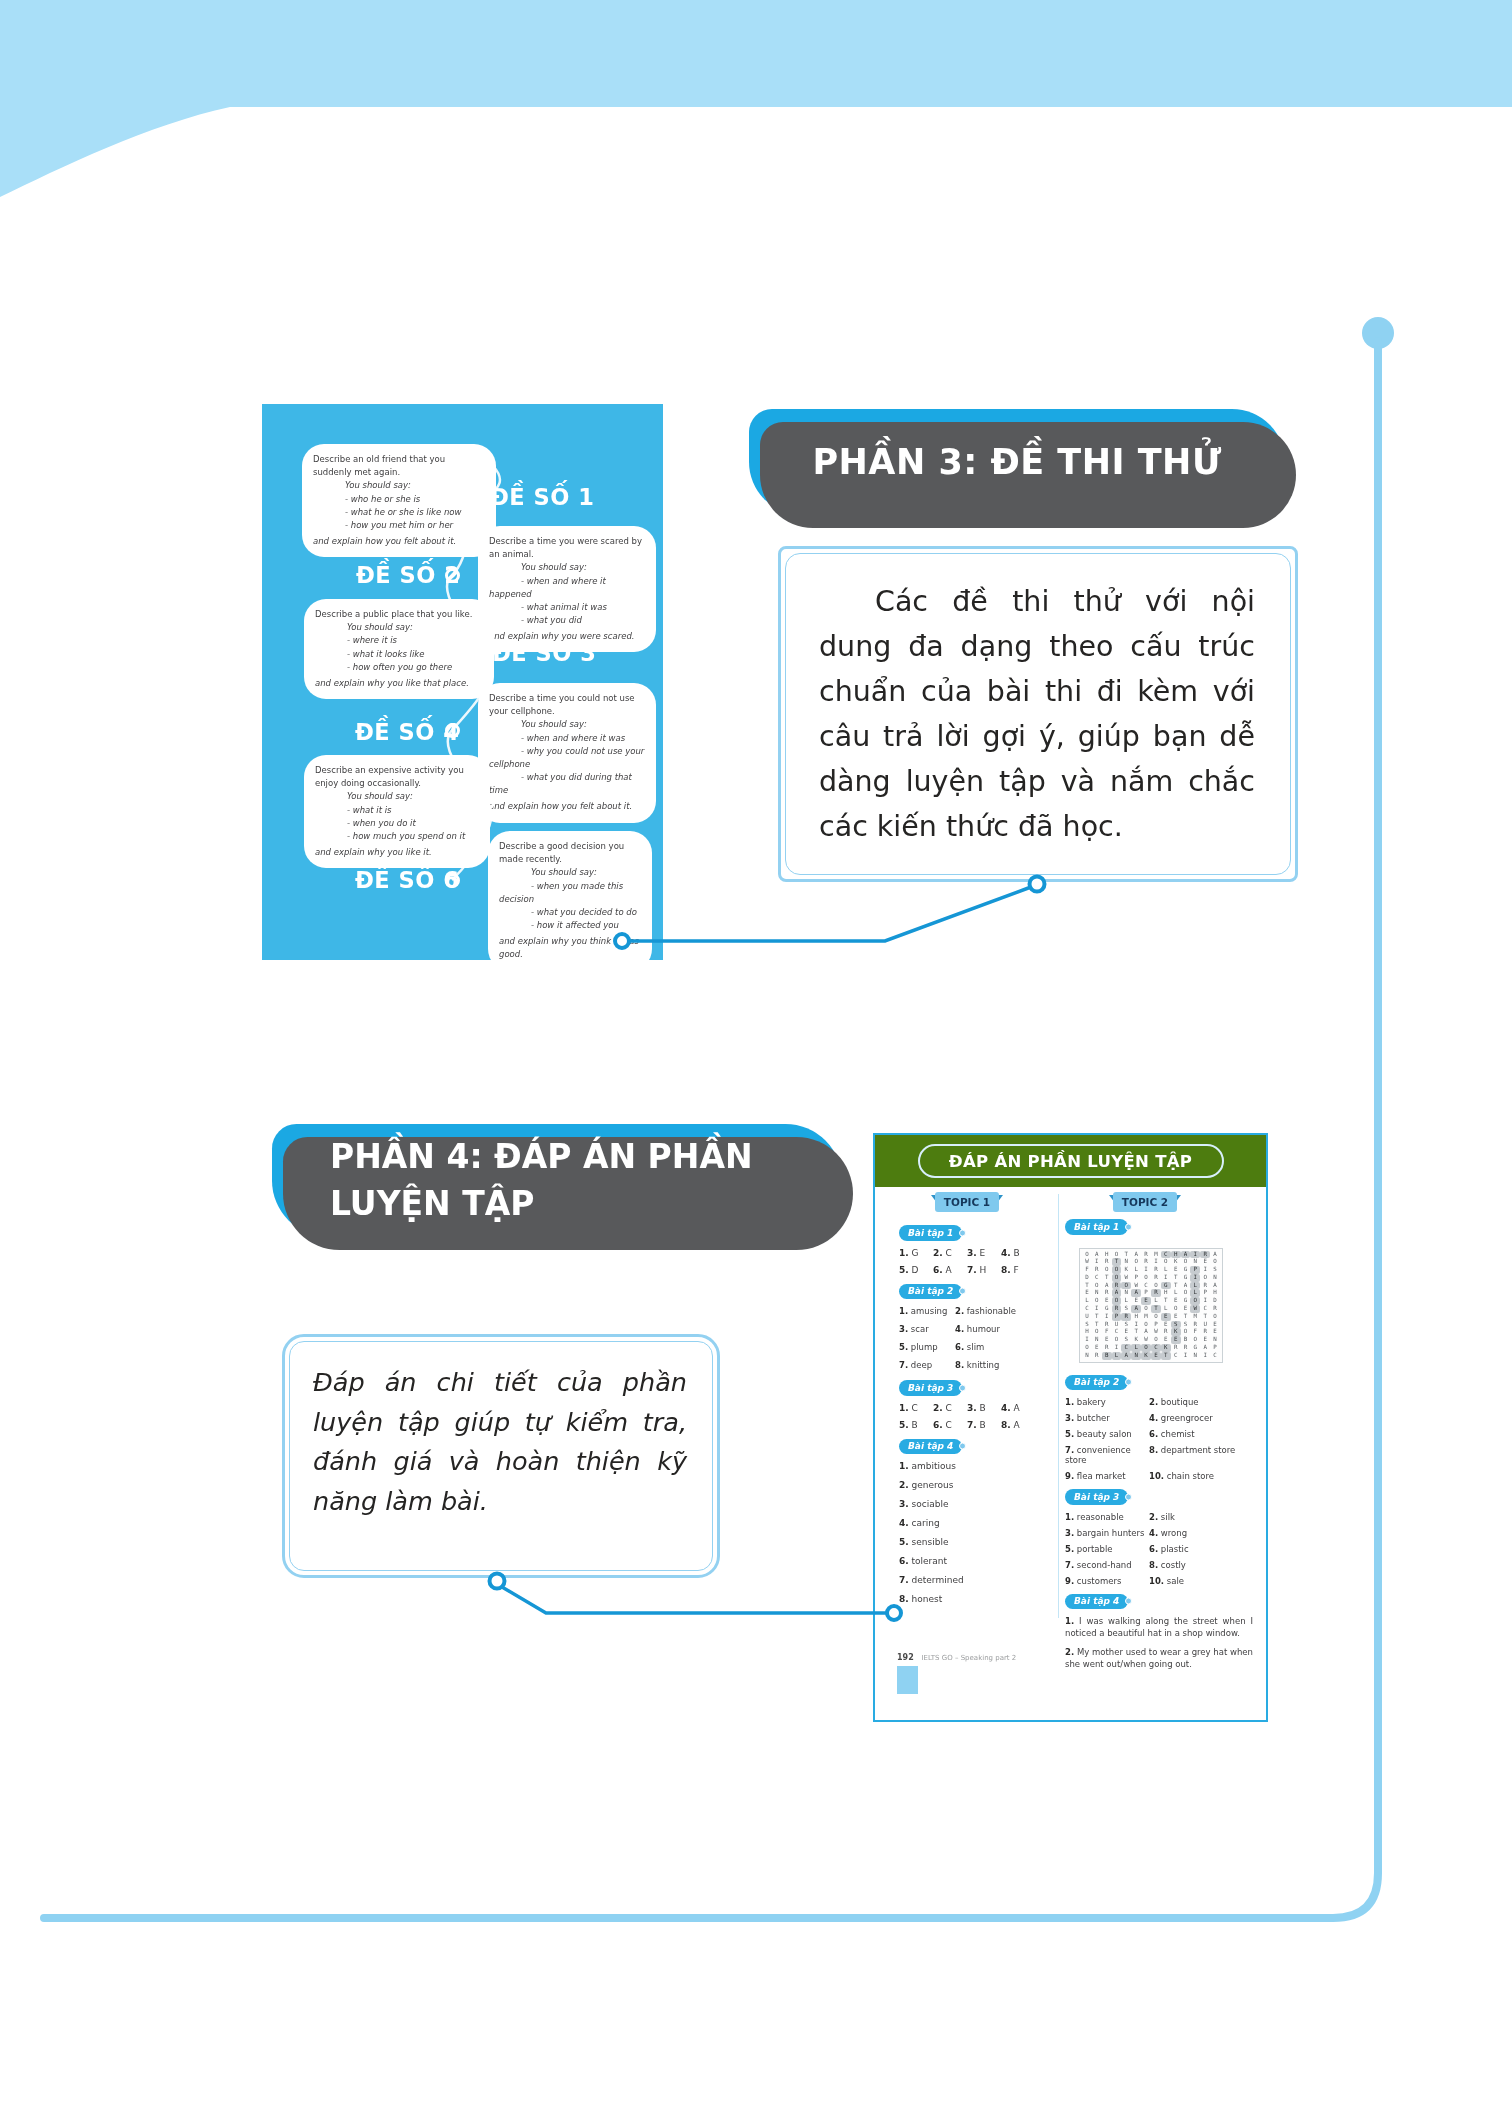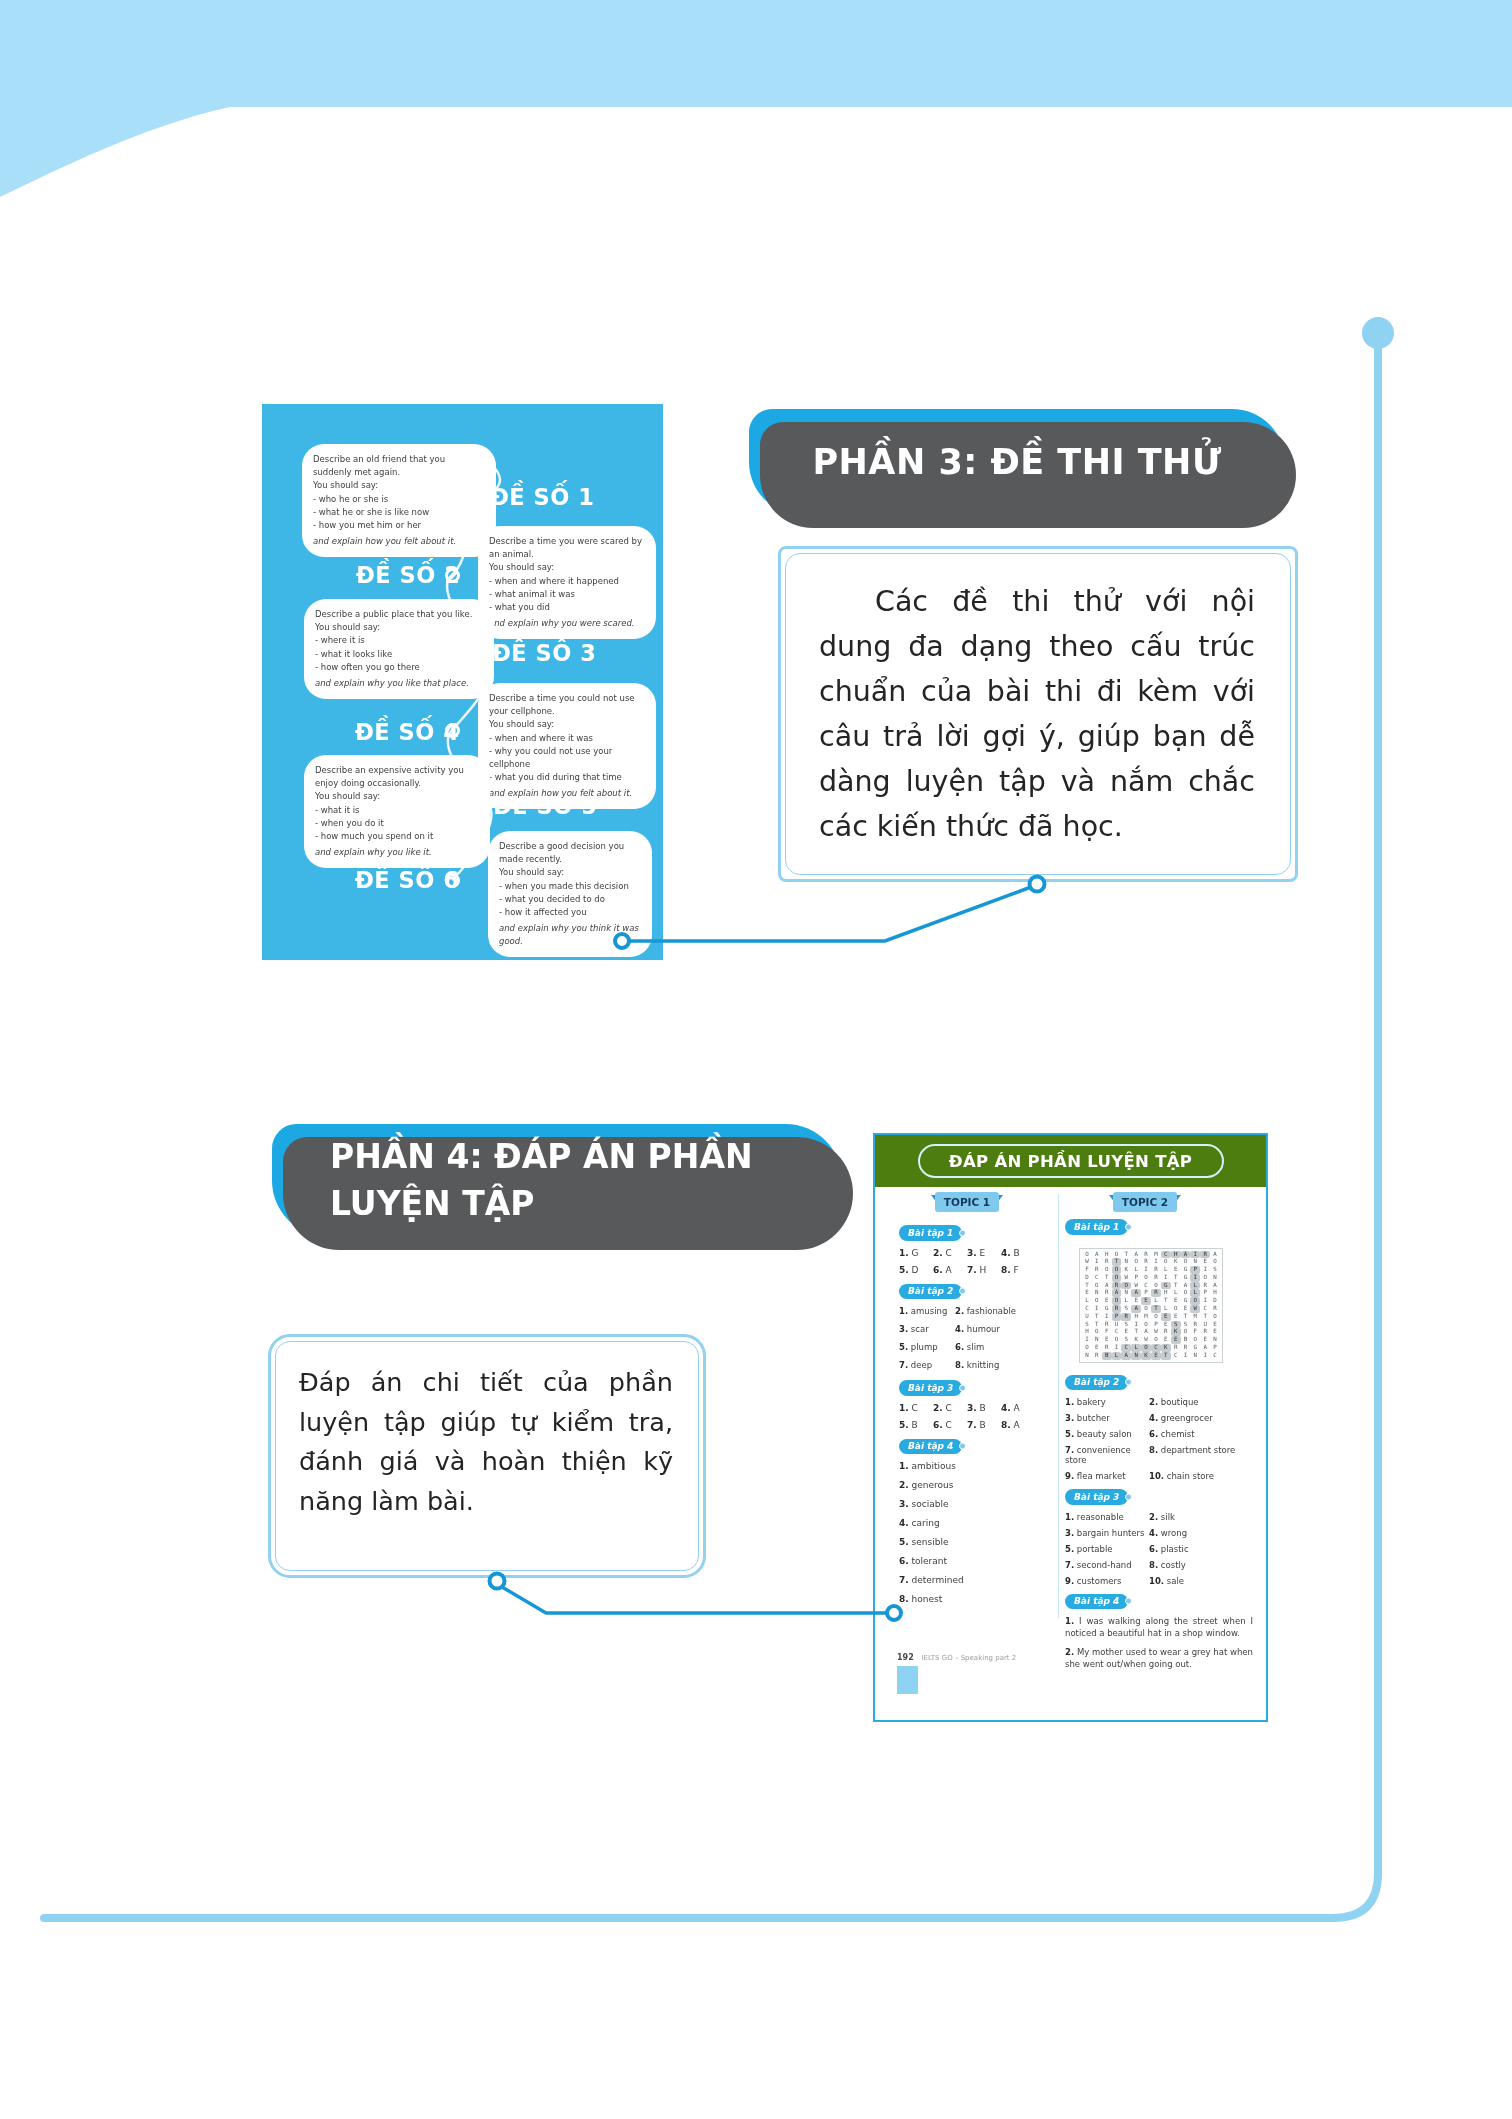--- a/index.html
+++ b/index.html
@@ -17,29 +17,29 @@
   #header3 .t{font-size:35px;font-weight:bold;letter-spacing:.5px;}
   #header4{left:272px;top:1124px;width:570px;height:113px;}
   #header4 .t{font-size:33px;font-weight:bold;line-height:1.42;padding-left:58px;}
 
   
   .callout{position:absolute;z-index:2;background:#fff;border:3px solid #93D1F1;border-radius:22px;}
   .callout::before{content:'';position:absolute;inset:4px;border:1.5px solid #93D1F1;border-radius:15px;pointer-events:none;}
   #box3{left:778px;top:546px;width:514px;height:330px;border-radius:8px;}
   #box3 .body{padding:30px 40px 0 38px;font-size:28.5px;line-height:1.58;color:#252423;
               text-align:justify;text-indent:56px;}
-  #box4{left:268px;top:1334px;width:432px;height:238px;}
+  #box4{left:282px;top:1334px;width:432px;height:238px;font-style:italic;}
   #box4 .body{padding:26px 30px 0 28px;font-size:25.5px;line-height:1.55;color:#252423;text-align:justify;}
 
   
   #thumb1{position:absolute;left:262px;top:404px;width:401px;height:556px;background:#3EB7E7;z-index:1;}
   #thumb1 svg{position:absolute;left:0;top:0;}
   .bub{position:absolute;background:#fff;border-radius:22px;padding:9px 11px;
        font-size:8.5px;line-height:1.55;color:#414042;}
-  .bub .it{}
+  .bub .it{font-style:italic;margin-left:32px;}
   .bub .ex{font-style:italic;margin-top:3px;}
   .de-so{position:absolute;color:#fff;font-weight:bold;font-size:22.5px;letter-spacing:.5px;white-space:nowrap;}
   .ring{position:absolute;width:9px;height:9px;border:3px solid #fff;border-radius:50%;}
 
   
   #thumb2{position:absolute;left:873px;top:1133px;width:395px;height:589px;background:#fff;
           border:2px solid #29ABE2;box-sizing:border-box;z-index:1;font-size:8.5px;color:#414042;}
   #thumb2 .band{position:absolute;left:0;top:0;right:0;height:52px;background:#4d7c0f;}
   #thumb2 .band .pill{position:absolute;left:50%;top:9px;transform:translateX(-50%);
           width:302px;height:30px;border:2px solid #D8EFFB;border-radius:17px;

